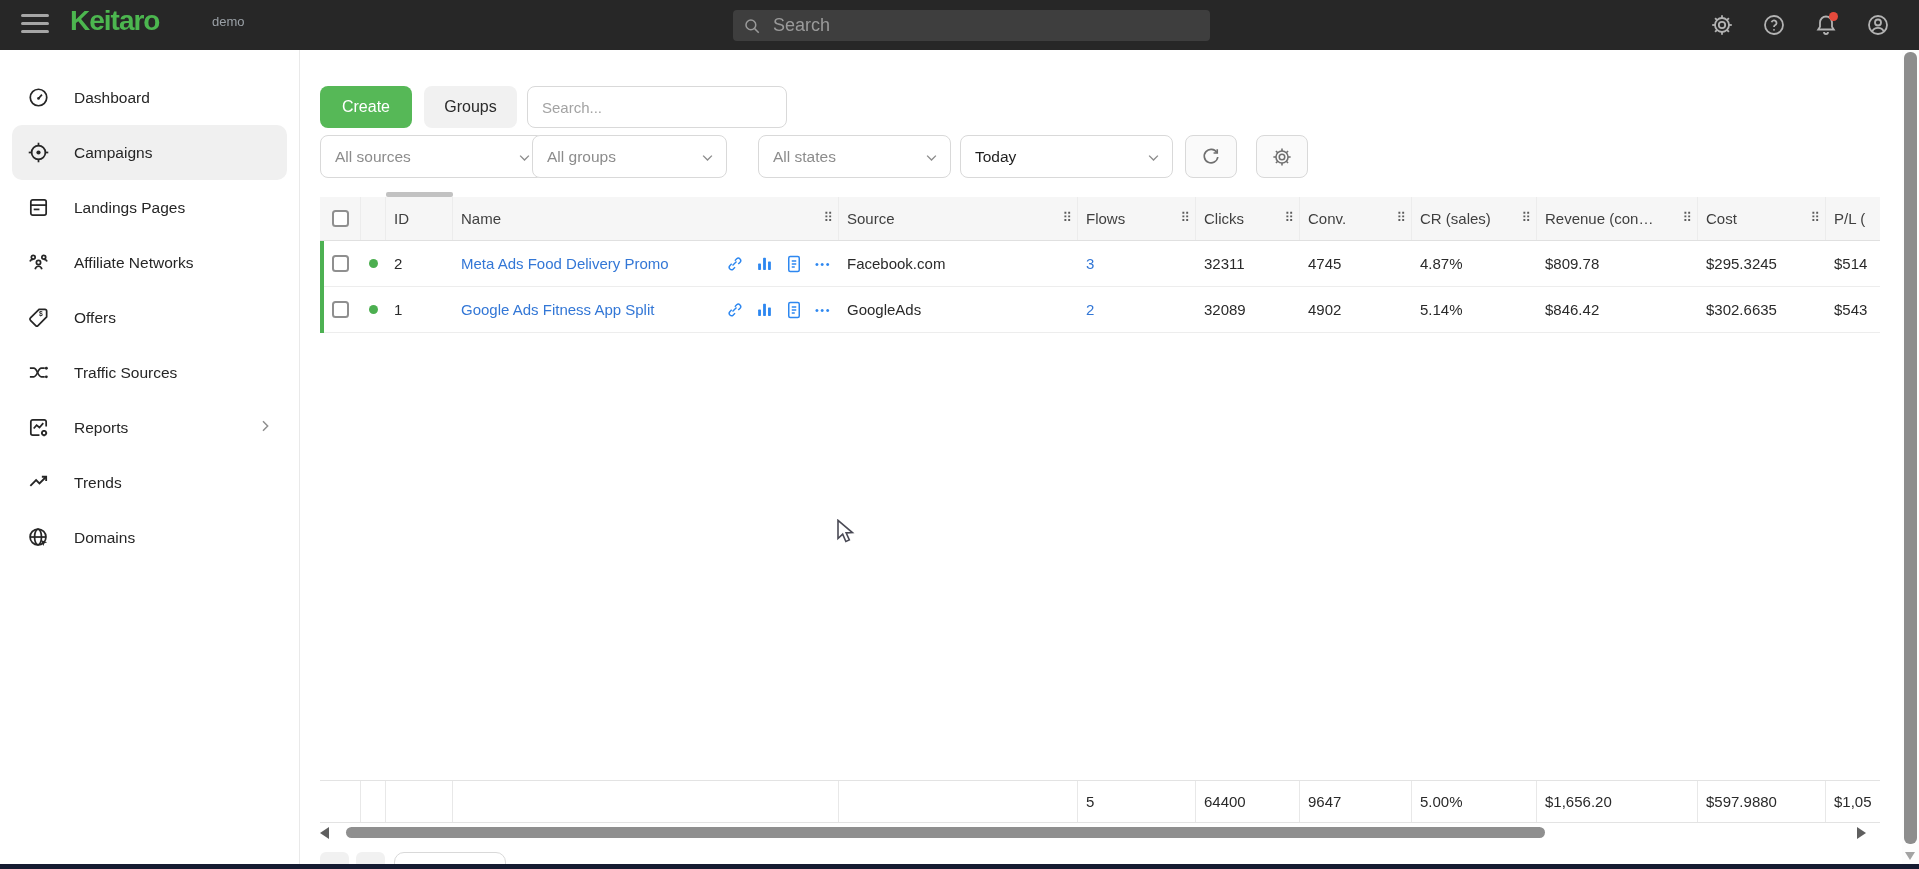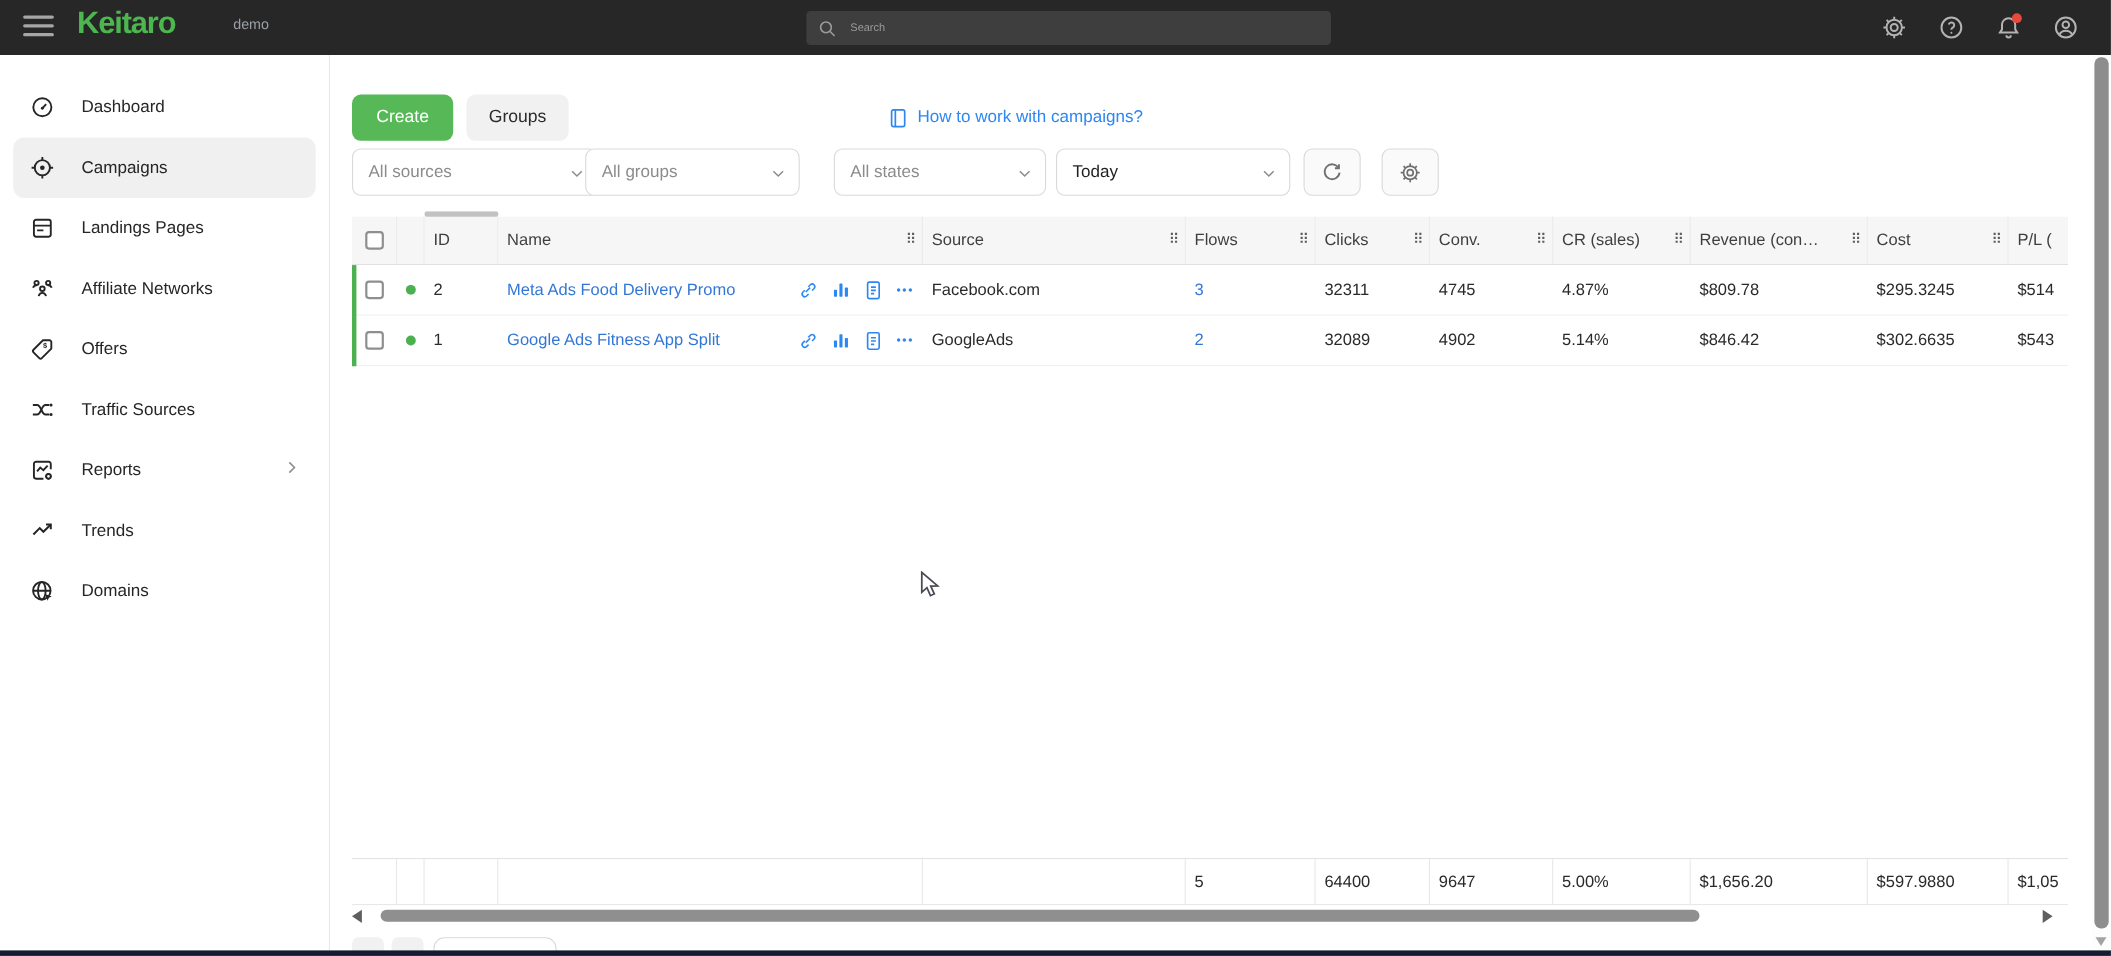--- a/index.html
+++ b/index.html
@@ -10,21 +10,21 @@
   }
 
   
   .topbar { position:absolute; left:0; top:0; width:1919px; height:50px; background:#272727; z-index:30; }
   .hamburger { position:absolute; left:21px; top:14px; width:28px; height:22px; cursor:pointer; }
   .hamburger div { height:3px; background:#a6a6a6; border-radius:2px; margin-bottom:5px; }
   .logo { position:absolute; left:70px; top:5px; font-size:28px; font-weight:bold; letter-spacing:-1px; color:#4cb64f; }
   .logo-badge { position:absolute; left:212px; top:14px; font-size:13px; color:#9aa0a6; }
   .top-search { position:absolute; left:733px; top:10px; width:477px; height:31px; background:#3e3e3e; border-radius:4px; display:flex; align-items:center; padding:0 10px; }
   .top-search svg { flex:0 0 auto; margin-right:12px; }
-  .top-search input { background:transparent; border:none; outline:none; color:#cfcfcf; font-size:10px; width:100%; font-family:"Liberation Sans",sans-serif; }
+  .top-search input { background:transparent; border:none; outline:none; color:#cfcfcf; font-size:18px; width:100%; font-family:"Liberation Sans",sans-serif; }
   .top-search input::placeholder { color:#9a9a9a; }
   .top-icons { position:absolute; right:28px; top:0; height:50px; display:flex; align-items:center; gap:26px; }
   .top-icons .tico { position:relative; width:26px; height:26px; display:flex; align-items:center; justify-content:center; cursor:pointer; }
   .red-dot { position:absolute; right:1px; top:0; width:9px; height:9px; border-radius:50%; background:#e64a3c; }
 
   
   .sidebar { position:absolute; left:0; top:50px; width:300px; height:814px; background:#fff; border-right:1px solid #e9e9e9; padding-top:20px; z-index:10; }
   .side-item { position:relative; height:55px; margin:0 12px; display:flex; align-items:center; padding-left:14px; border-radius:10px; cursor:pointer; }
   .side-item.active { background:#f0f0f0; }
   .side-item .sico { width:24px; height:24px; margin-right:24px; display:flex; align-items:center; justify-content:center; color:#262626; }
@@ -274,26 +274,22 @@
           </svg>
       </span>
       <span class="slabel">Domains</span>
     </div>
   </div>
 
   <div class="main">
 
     <div class="btn btn-create">Create</div>
     <div class="btn btn-groups">Groups</div>
-    <div class="help-link">
-      <svg width="17" height="19" viewBox="0 0 20 22" fill="none" stroke="#2d87f0" stroke-width="1.8">
-          <rect x="3" y="2" width="14" height="18" rx="2"></rect>
-          <line x1="7" y1="2" x2="7" y2="20"></line>
-        </svg>
-      <span>How to work with campaigns?</span>
+    <div class="tb-search">
+      <input placeholder="Search..." style="">
     </div>
 
     <div class="filter f-sources">
       <span>All sources</span>
       <span class="fchev"><svg width="15" height="15" viewBox="0 0 24 24" fill="none" stroke="currentColor" stroke-width="2.2">
             <polyline points="5 9 12 16 19 9"></polyline>
           </svg></span>
     </div>
     <div class="filter f-groups">
       <span>All groups</span>

